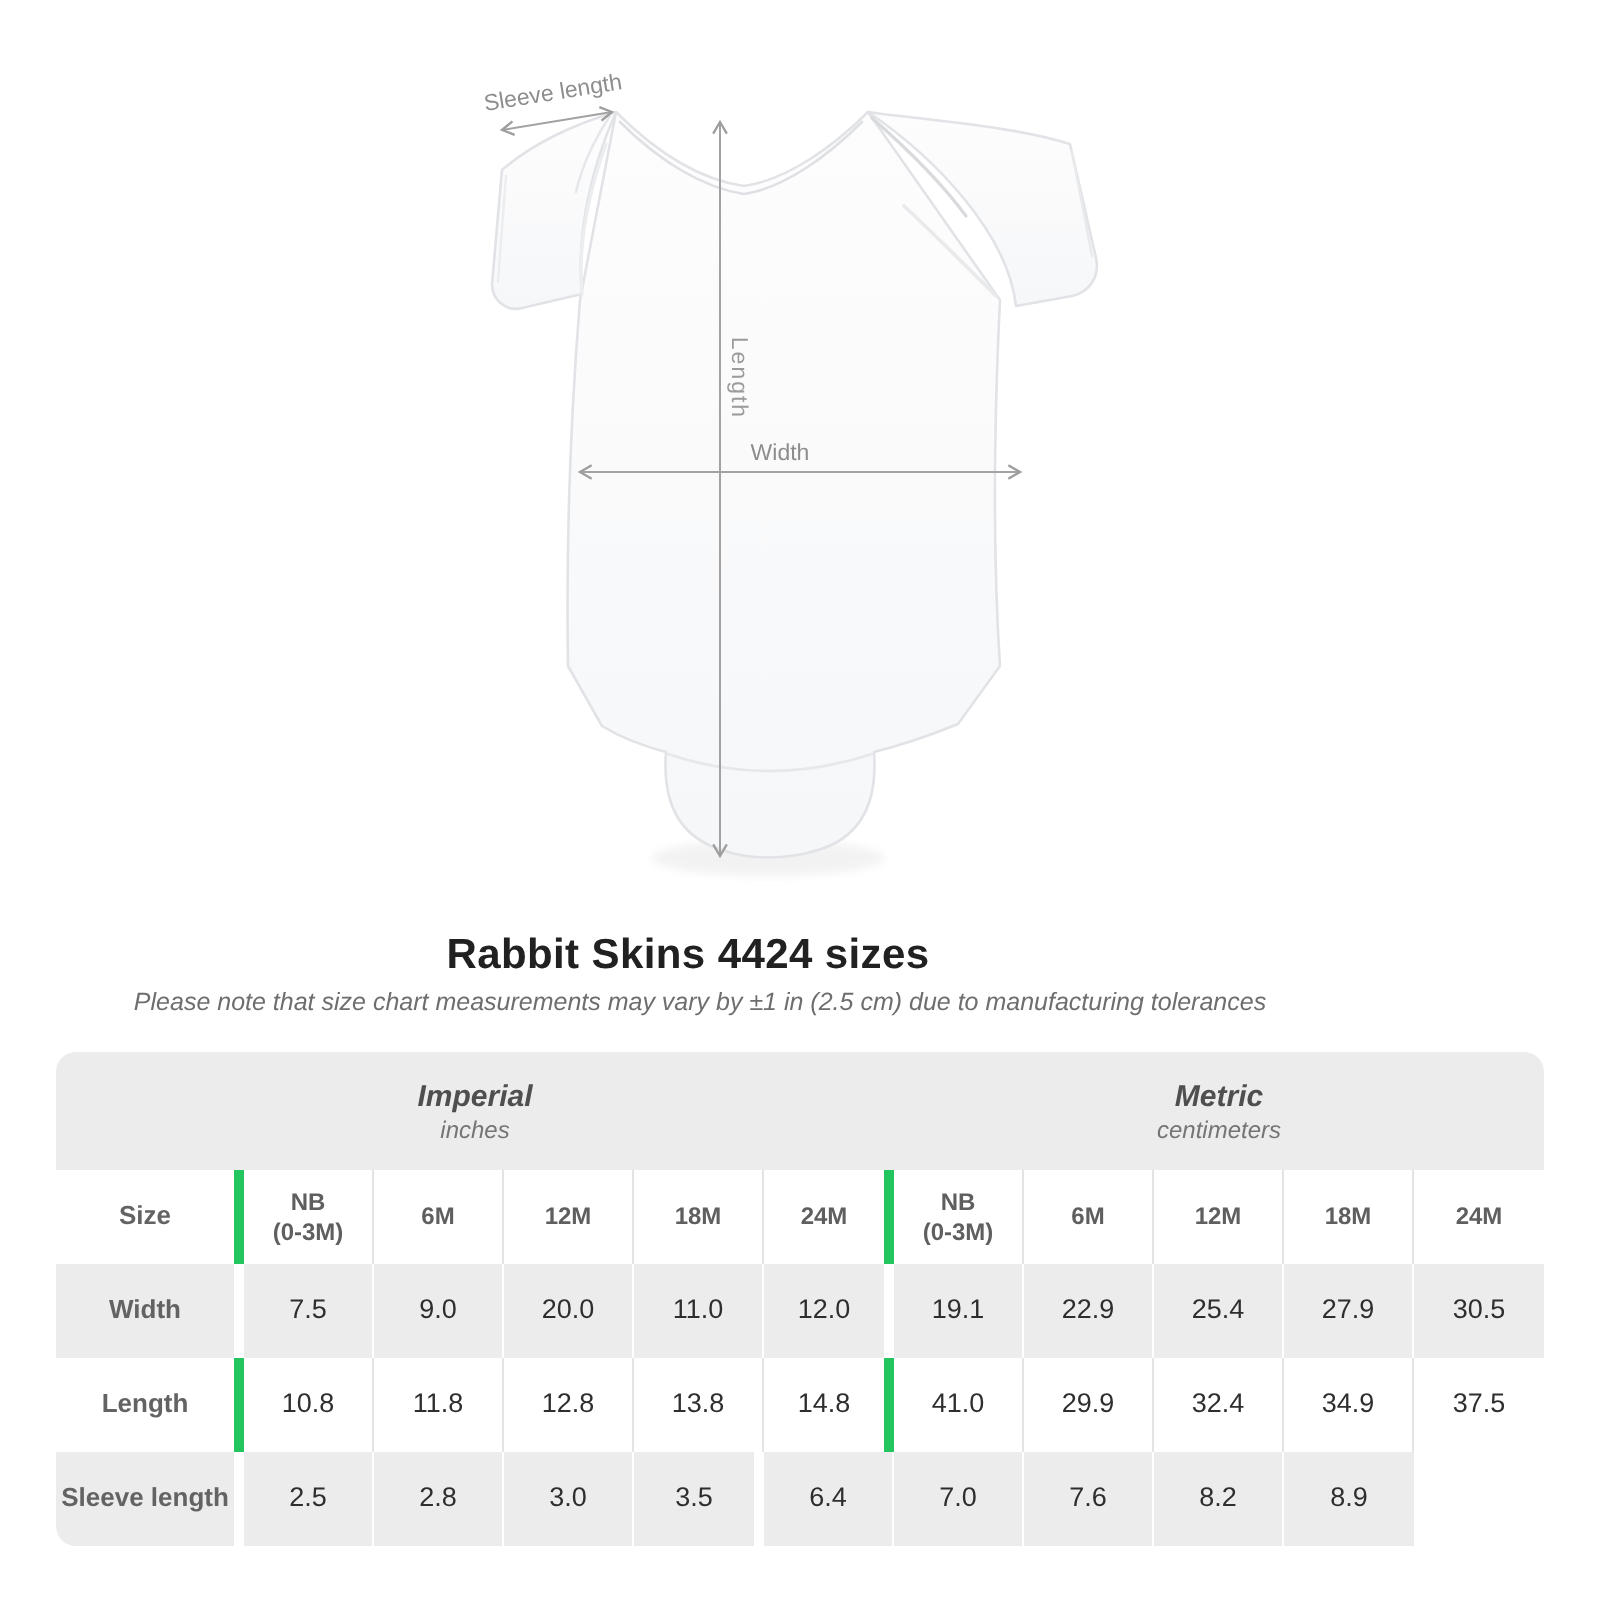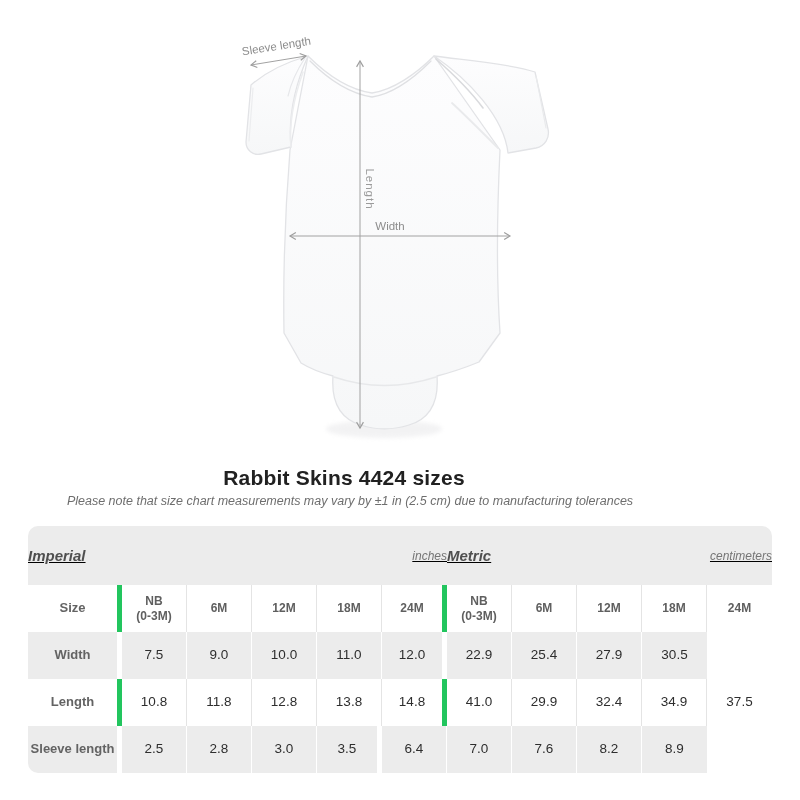--- a/index.html
+++ b/index.html
@@ -15,21 +15,21 @@
   .chart-note{
     position:absolute;top:494px;left:0;width:700px;text-align:center;
     font-size:12.5px;font-style:italic;color:#6e6e6e;
   }
   
   .tbl{position:absolute;left:28px;top:526px;width:744px;}
   .trow{display:grid;grid-template-columns:94px repeat(10,1fr);}
   .trow.band{
     height:59px;background:#ececec;border-radius:10px 10px 0 0;overflow:hidden;
   }
-  .group{display:flex;flex-direction:row;align-items:center;justify-content:space-between;gap:1px;text-decoration:underline;}
+  .group{display:flex;flex-direction:column;align-items:center;justify-content:center;gap:1px;}
   .group.imp{grid-column:span 6;}
   .group.met{grid-column:span 5;}
   .group .g-label{font-size:15px;font-weight:bold;font-style:italic;color:#4f4f4f;}
   .group .g-unit{font-size:12px;font-style:italic;color:#757575;}
   .trow.r{height:47px;}
   .trow.r.last{border-radius:0 0 10px 10px;overflow:hidden;}
   .cell{
     display:flex;align-items:center;justify-content:center;box-sizing:border-box;
     font-size:13.5px;color:#2e2e2e;text-align:center;line-height:1.25;
   }
@@ -153,23 +153,24 @@
       <div class="cell hdr">6M</div>
       <div class="cell hdr">12M</div>
       <div class="cell hdr">18M</div>
       <div class="cell hdr">24M</div>
     </div>
 
     <div class="trow r rg">
       <div class="cell rowlab wide">Width</div>
       <div class="cell">7.5</div>
       <div class="cell">9.0</div>
-      <div class="cell">10.0</div>
+      <div class="cell">20.0</div>
       <div class="cell">11.0</div>
       <div class="cell wide">12.0</div>
+      <div class="cell">19.1</div>
       <div class="cell">22.9</div>
       <div class="cell">25.4</div>
       <div class="cell">27.9</div>
       <div class="cell">30.5</div>
     </div>
 
     <div class="trow r rw">
       <div class="cell rowlab wide">Length</div>
       <div class="cell">10.8</div>
       <div class="cell">11.8</div>

